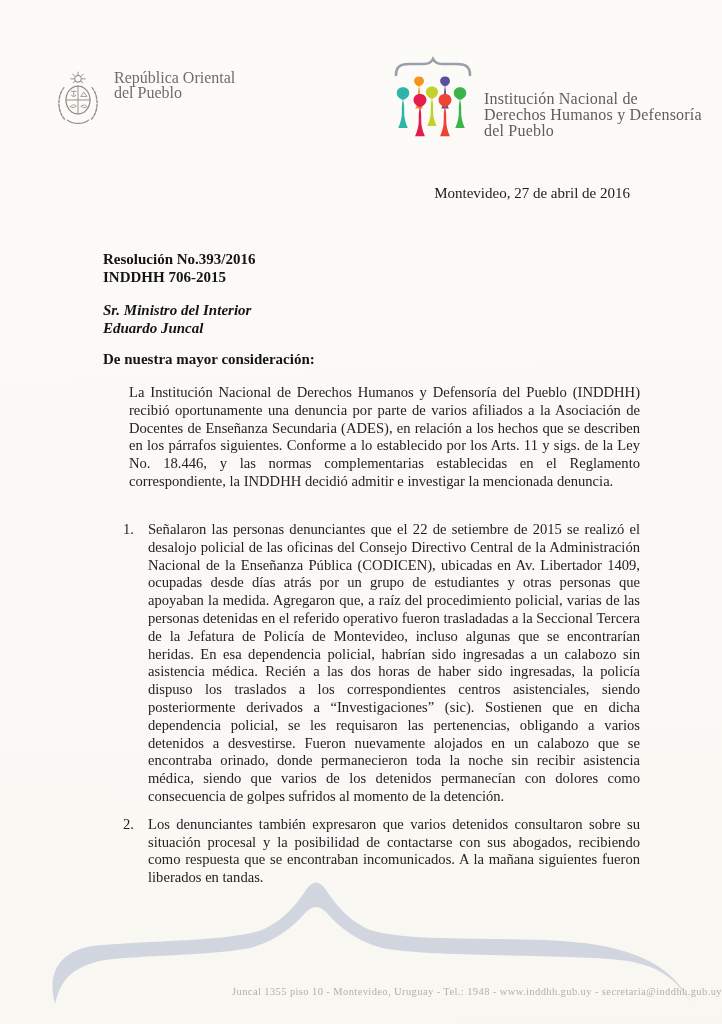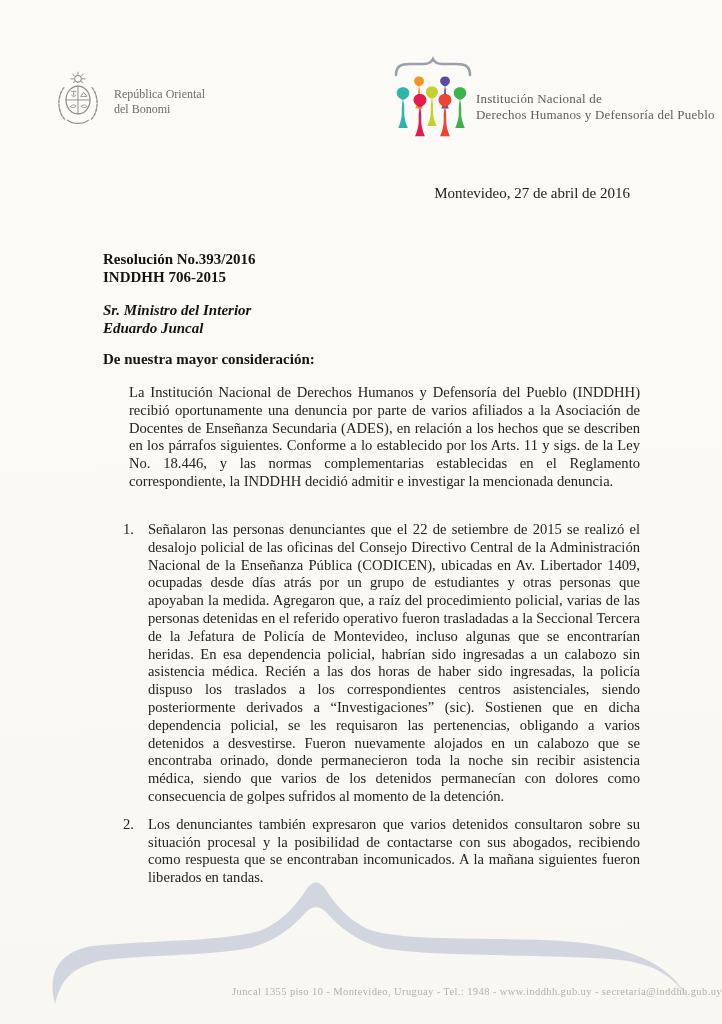--- a/index.html
+++ b/index.html
@@ -6,24 +6,24 @@
   .page{
     position:relative;width:722px;height:1024px;margin:0 auto;
     background:linear-gradient(178deg,#fcfbf8 0%,#faf9f5 60%,#f9f7f2 100%);
     overflow:hidden;
     font-family:"Liberation Serif", serif;
     color:#21211f;
   }
   
   .header-left{position:absolute;left:54px;top:70px;display:flex;align-items:flex-start;}
   .coat-svg{width:48px;height:58px;flex:none;}
-  .header-left .org-text{margin-left:12px;margin-top:17px;font-size:12px;line-height:15px;color:#6e6d68;}
+  .header-left .org-text{margin-left:12px;font-size:16px;line-height:15px;color:#6e6d68;}
   .header-right{position:absolute;left:392px;top:56px;display:flex;align-items:flex-start;}
   .inddhh-svg{width:82px;height:86px;flex:none;}
-  .header-right .org-text{margin-left:2px;margin-top:35px;font-size:13px;line-height:16px;color:#5f5e5a;letter-spacing:.2px;}
+  .header-right .org-text{margin-left:10px;margin-top:35px;font-size:16px;line-height:16px;color:#5f5e5a;letter-spacing:.2px;}
   
   .date-line{position:absolute;top:185px;right:92px;font-size:15px;color:#1c1c1a;}
   .ref-block{position:absolute;left:103px;top:250px;font-weight:bold;font-size:15px;line-height:18px;color:#141412;}
   .recipient-block{position:absolute;left:103px;top:302px;font-weight:bold;font-size:15px;line-height:17.5px;color:#141412;font-style:italic;}
   .salutation{position:absolute;left:103px;top:351px;font-weight:bold;font-size:15px;color:#141412;}
   .intro{position:absolute;left:129px;top:384px;width:511px;font-size:14.6px;line-height:17.8px;text-align:justify;color:#232321;}
   .items{position:absolute;left:123px;top:521px;width:517px;font-size:14.6px;line-height:17.8px;color:#232321;}
   .item{display:flex;margin-bottom:10px;}
   .item-number{flex:none;width:25px;}
   .item-text{flex:1;text-align:justify;}
@@ -64,21 +64,21 @@
         </g>
 
         <path d="M11 51 C3.5 43 3 27 10.5 18" stroke-width="1.4" stroke-dasharray="3 1.6"></path>
         <path d="M39 51 C46.5 43 47 27 39.5 18" stroke-width="1.4" stroke-dasharray="3 1.6"></path>
 
         <path d="M14 52 C19 56.5 31 56.5 36 52" stroke-width="1.3"></path>
       </g>
     </svg>
     <div class="org-text">
       <div>República Oriental</div>
-      <div>del Bonomi</div>
+      <div>del Pueblo</div>
     </div>
   </div>
 
   <div class="header-right">
     <svg class="inddhh-svg" viewBox="0 0 82 86">
       <defs>
         <g id="pin">
           <path d="M9 1 C12.7 1 14.8 3.4 14.8 6.3 C14.8 9.2 12.6 11 10.4 12.3 L9 13.1 L7.6 12.3 C5.4 11 3.2 9.2 3.2 6.3 C3.2 3.4 5.3 1 9 1 Z
                    M9 11.5 C8.2 15.5 7.7 19 7.9 23.5 C8.05 29 6.9 33.5 4.6 38.6 L13.4 38.6 C11.1 33.5 9.95 29 10.1 23.5 C10.3 19 9.8 15.5 9 11.5 Z"></path>
         </g>

